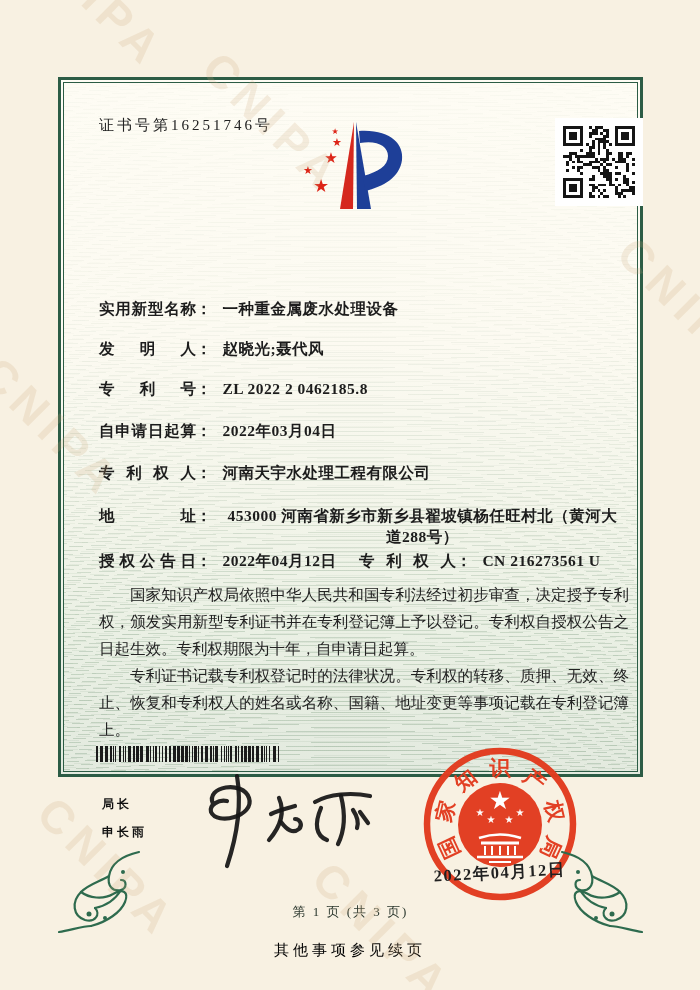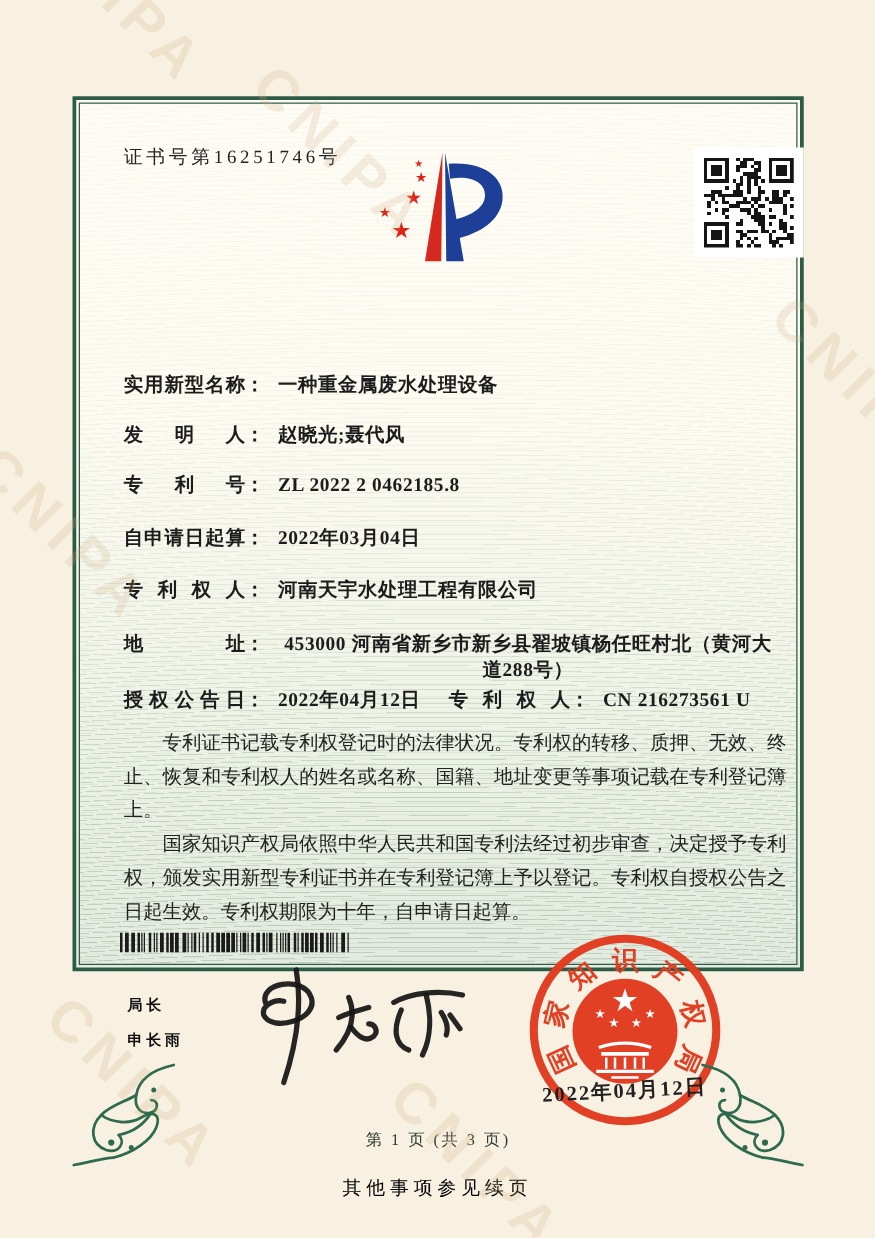--- a/index.html
+++ b/index.html
@@ -409,22 +409,22 @@
     <div class="frow" style="top:470px">
       <span class="flabel">授权公告日</span><span class="fcolon">：</span>
       <span class="fvalue">2022年04月12日</span>
       <span class="fgroup2">
         <span class="flabel">专利权人</span><span class="fcolon">：</span>
         <span class="fvalue">CN 216273561 U</span>
       </span>
     </div>
 
     <div class="paras">
+      <p>国家知识产权局依照中华人民共和国专利法经过初步审查，决定授予专利权，颁发实用新型专利证书并在专利登记簿上予以登记。专利权自授权公告之日起生效。专利权期限为十年，自申请日起算。</p>
       <p>专利证书记载专利权登记时的法律状况。专利权的转移、质押、无效、终止、恢复和专利权人的姓名或名称、国籍、地址变更等事项记载在专利登记簿上。</p>
-      <p>国家知识产权局依照中华人民共和国专利法经过初步审查，决定授予专利权，颁发实用新型专利证书并在专利登记簿上予以登记。专利权自授权公告之日起生效。专利权期限为十年，自申请日起算。</p>
     </div>
 
     <svg class="barcode" id="barcode-svg" viewBox="0 0 190 16" preserveAspectRatio="none">
         <rect x="0" y="0" width="2" height="16" fill="#1b1b1b"></rect>
         <rect x="4" y="0" width="3" height="16" fill="#1b1b1b"></rect>
         <rect x="9" y="0" width="3" height="16" fill="#1b1b1b"></rect>
         <rect x="14" y="0" width="2" height="16" fill="#1b1b1b"></rect>
         <rect x="17" y="0" width="1" height="16" fill="#1b1b1b"></rect>
         <rect x="19" y="0" width="1" height="16" fill="#1b1b1b"></rect>
         <rect x="23" y="0" width="2" height="16" fill="#1b1b1b"></rect>

